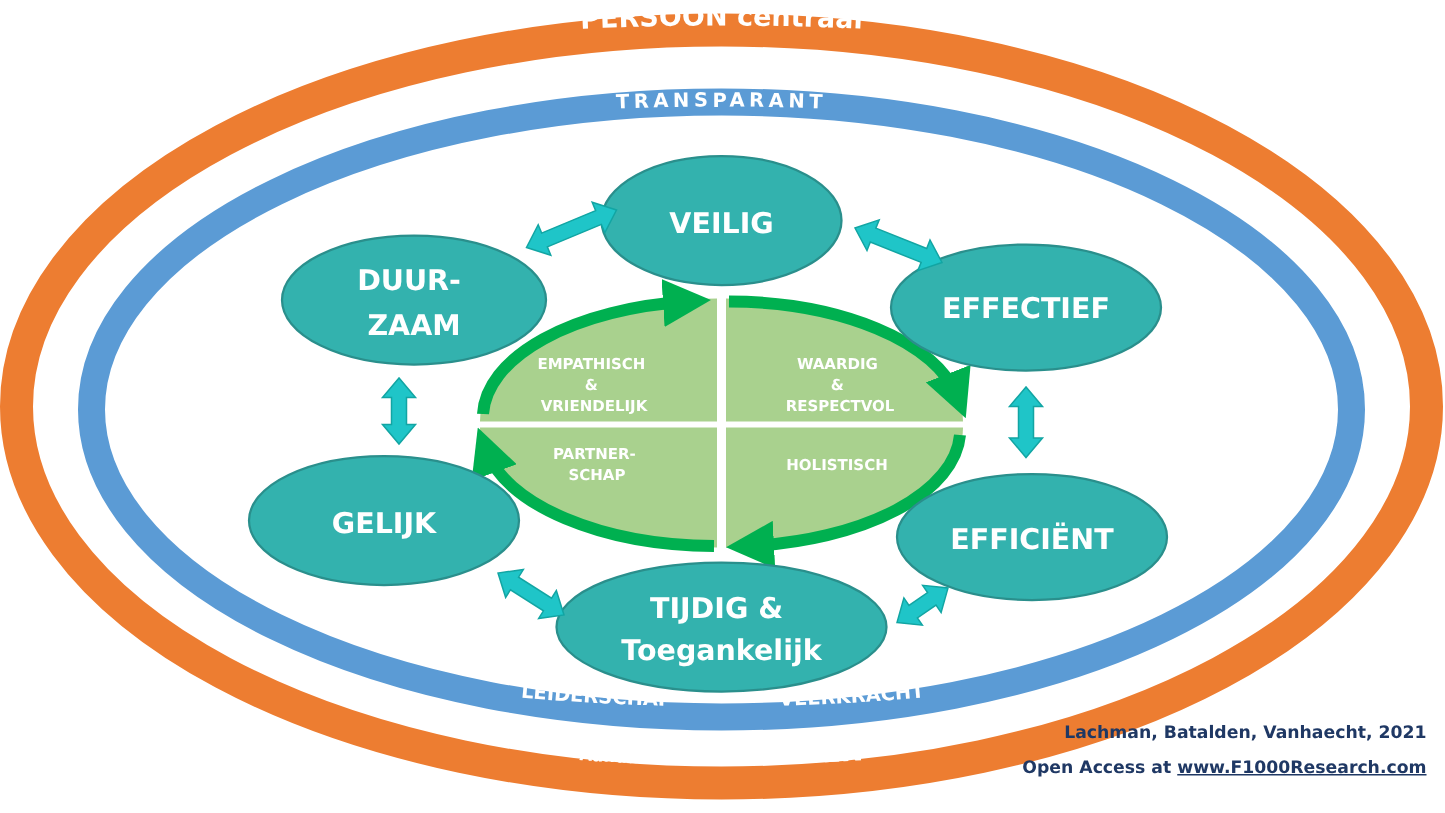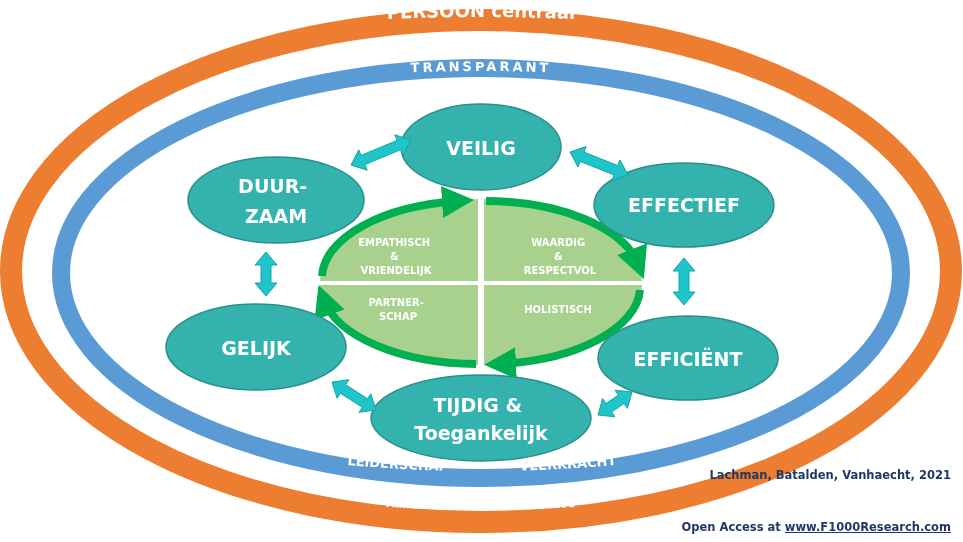--- a/index.html
+++ b/index.html
@@ -116,16 +116,16 @@
   <g id="arrows">
       <polygon points="351.0,165.0 367.2,170.2 364.9,164.6 400.9,149.6 403.2,155.2 411.0,140.0 394.8,134.8 397.1,140.4 361.1,155.4 358.8,149.8" fill="#1fc5c8" stroke="#12a5a3" stroke-width="1"></polygon>
       <polygon points="570.0,152.0 578.0,167.0 580.2,161.4 614.1,174.9 611.9,180.4 628.0,175.0 620.0,160.0 617.8,165.6 583.9,152.1 586.1,146.6" fill="#1fc5c8" stroke="#12a5a3" stroke-width="1"></polygon>
       <polygon points="684.0,258.0 673.0,271.0 679.0,271.0 679.0,292.0 673.0,292.0 684.0,305.0 695.0,292.0 689.0,292.0 689.0,271.0 695.0,271.0" fill="#1fc5c8" stroke="#12a5a3" stroke-width="1"></polygon>
       <polygon points="598.0,415.0 614.9,416.8 611.6,411.9 624.0,403.4 627.4,408.4 632.0,392.0 615.1,390.2 618.4,395.1 606.0,403.6 602.6,398.6" fill="#1fc5c8" stroke="#12a5a3" stroke-width="1"></polygon>
       <polygon points="332.0,382.0 337.1,398.3 340.3,393.2 362.3,407.2 359.1,412.3 376.0,410.0 370.9,393.7 367.7,398.8 345.7,384.8 348.9,379.7" fill="#1fc5c8" stroke="#12a5a3" stroke-width="1"></polygon>
       <polygon points="266.0,252.0 255.0,265.0 261.0,265.0 261.0,283.0 255.0,283.0 266.0,296.0 277.0,283.0 271.0,283.0 271.0,265.0 277.0,265.0" fill="#1fc5c8" stroke="#12a5a3" stroke-width="1"></polygon>
     </g>
 </svg>
 
-<div class="credit" style="top:468px;text-align:center;">Lachman, Batalden, Vanhaecht, 2021</div>
-<div class="credit" style="top:520px;">
+<div class="credit" style="top:481px;text-align:center;">Lachman, Batalden, Vanhaecht, 2021</div>
+<div class="credit" style="top:504px;">
   <span>Open Access at </span><a>www.F1000Research.com</a>
 </div>
 
 </body></html>

